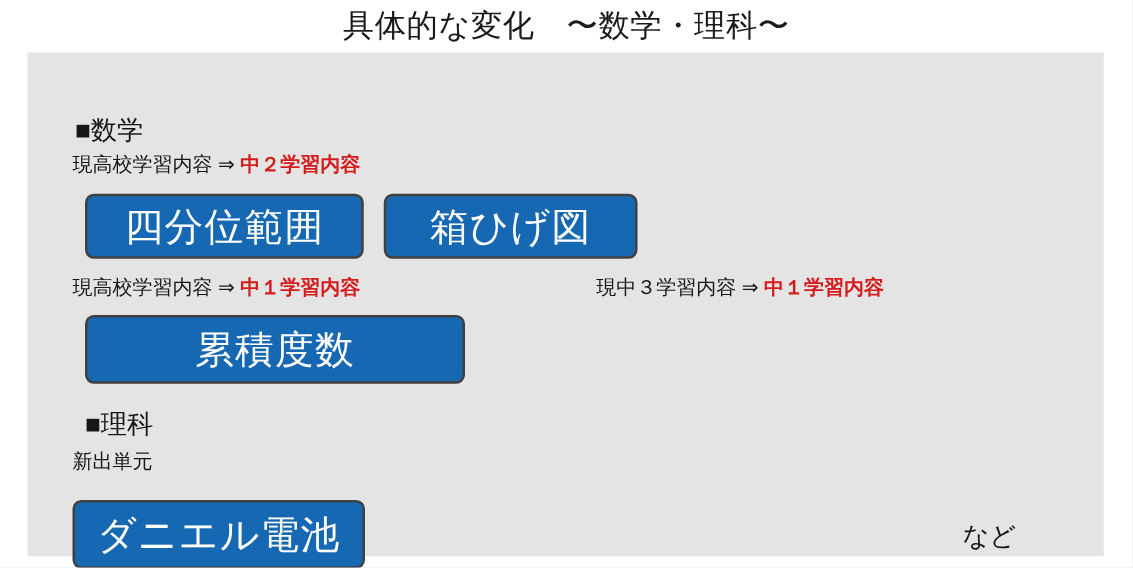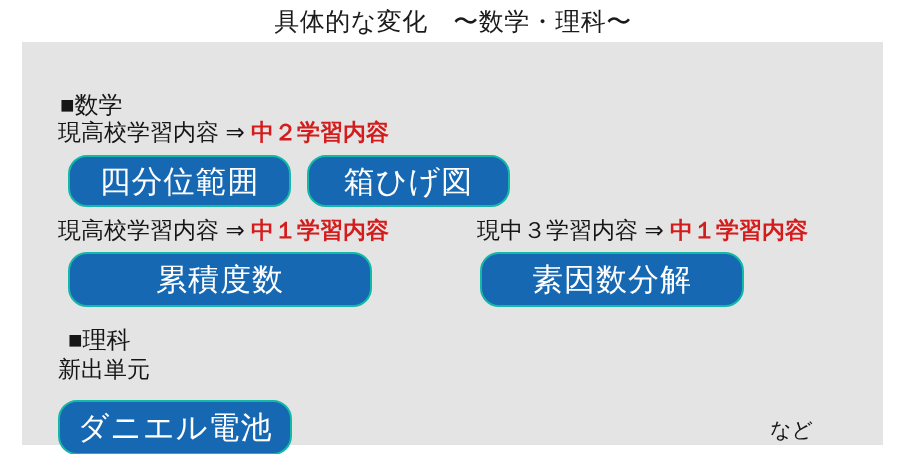--- a/index.html
+++ b/index.html
@@ -47,48 +47,48 @@
   }
 
   
   .txt {
     position: absolute;
     color: #161616;
     white-space: pre;
   }
 
   .section-head {
-    font-size: 24px;
+    font-size: 21px;
     line-height: 25px;
   }
 
   .lead {
-    font-size: 23px;
+    font-size: 16px;
     line-height: 25px;
   }
 
   .lead .hl {
     color: #d41c1c;
     font-weight: bold;
   }
 
   .etc {
     font-size: 21px;
     line-height: 25px;
     color: #161616;
     text-align: center;
   }
 
   
   .chip {
     position: absolute;
     box-sizing: border-box;
     background: #1668b3;
-    border: 2px solid #14b8a6;
-    border-radius: 19px;
+    border: 2px solid #404040;
+    border-radius: 7px;
     color: #ffffff;
     font-size: 31px;
     line-height: 1;
     display: flex;
     align-items: center;
     justify-content: center;
     letter-spacing: 1px;
     white-space: nowrap;
   }
 
@@ -122,21 +122,20 @@
     <div class="chip" id="chip-shibuni">四分位範囲</div>
 
     <div class="chip" id="chip-hakohige">箱ひげ図</div>
 
     <div class="txt lead" id="lead-math-2"><span>現高校学習内容 ⇒ </span><span class="hl">中１学習内容</span></div>
 
     <div class="txt lead" id="lead-math-3"><span>現中３学習内容 ⇒ </span><span class="hl">中１学習内容</span></div>
 
     <div class="chip" id="chip-ruiseki">累積度数</div>
 
-    <div class="chip" id="chip-soinsu">素因数分解</div>
 
     <div class="txt section-head" id="head-science">■理科</div>
 
     <div class="txt lead" id="lead-science-1">新出単元</div>
 
     <div class="chip" id="chip-daniell">ダニエル電池</div>
 
     <div class="txt etc" id="etc-label">など</div>
 
   </div>

